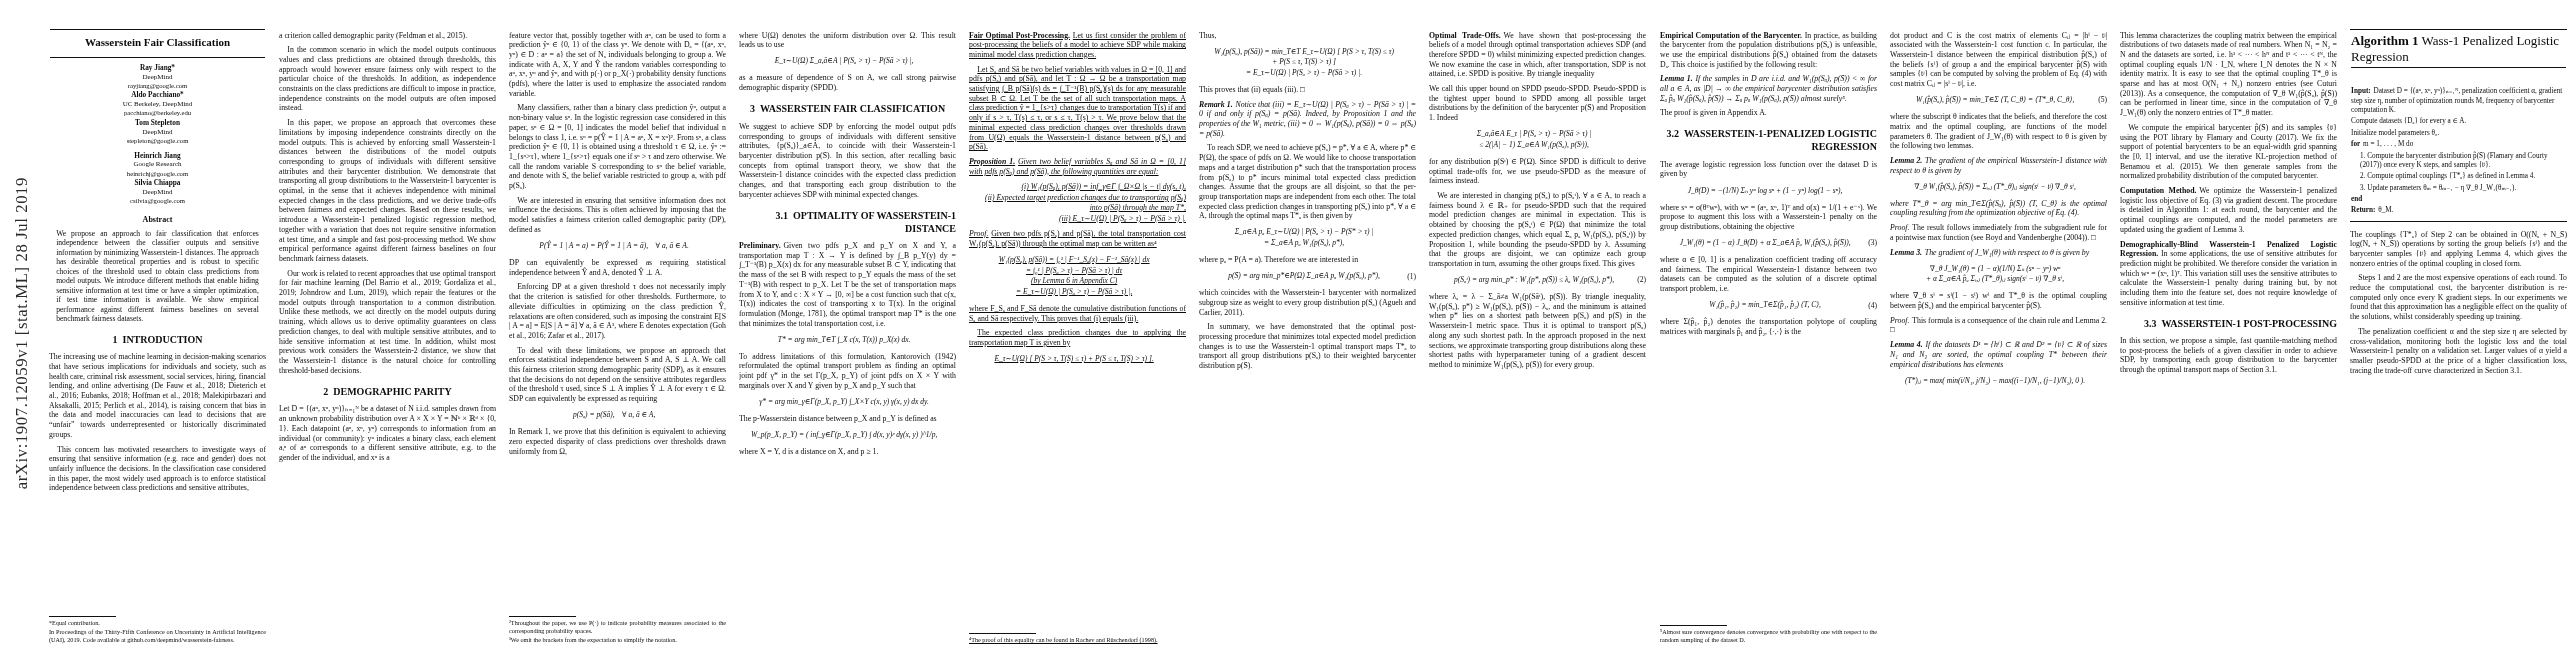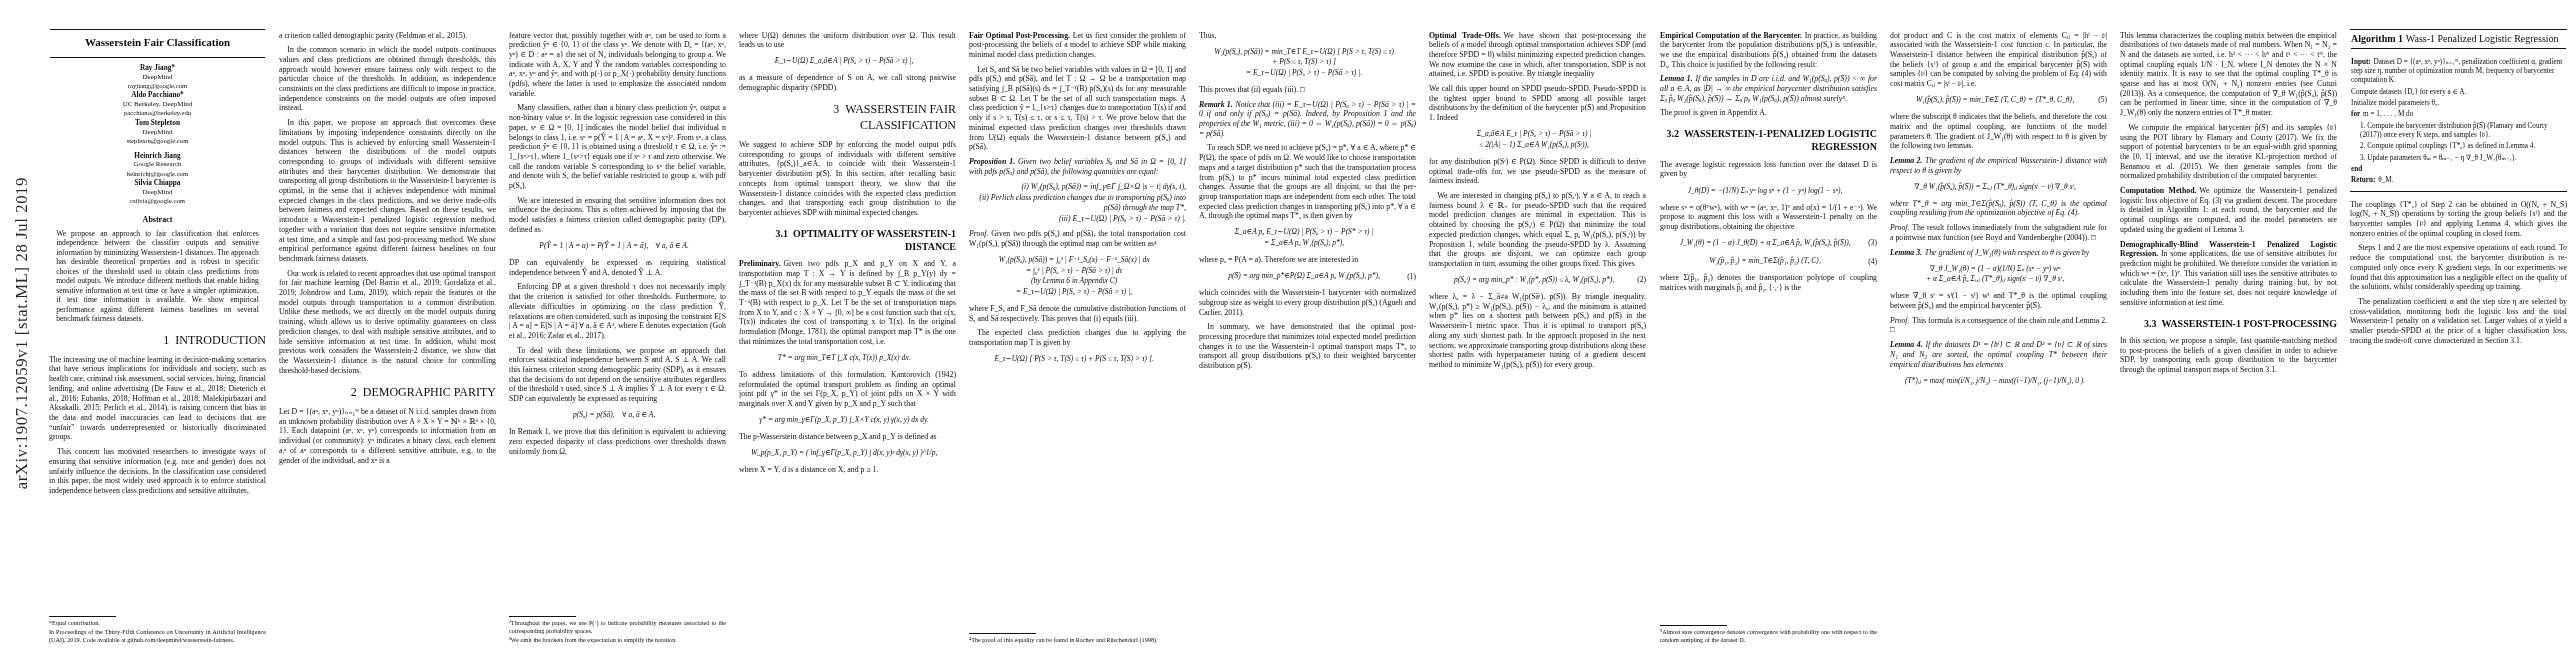--- a/index.html
+++ b/index.html
@@ -15,40 +15,40 @@
        display:flex;flex-direction:column;text-align:justify;font-size:7.8px;line-height:1.245;}
   .trule{border-top:0.8px solid #111;margin:1.1px 1.1px;}
   .ptitle{font-size:11px;font-weight:bold;text-align:center;margin:5px 0 5.6px;}
   .authors-row{display:flex;justify-content:space-between;margin:4.4px 0 1.1px;text-align:center;flex-direction:column;}
   .authors-row.narrow{width:74%;margin-left:auto;margin-right:auto;}
   .author{flex:1;padding:0 1.7px;}
   .a-name{font-weight:bold;font-size:7.3px;line-height:1.32;}
   .a-affil{font-size:7px;line-height:1.3;}
   .a-email{font-size:6.7px;line-height:1.3;}
   .cheading{text-align:center;font-weight:bold;font-size:8px;margin:8.3px 0 3.9px;}
-  .heading{font-weight:normal;font-size:12px;margin:7.2px 0 3.9px;text-align:right;line-height:1.3;}
+  .heading{font-weight:bold;font-size:10px;margin:7.2px 0 3.9px;text-align:center;line-height:1.3;}
   .subheading{font-weight:bold;font-size:10px;margin:6.7px 0 3.9px;text-align:right;line-height:1.3;}
   .para{margin:2.5px 0;}
   .para.ind{text-indent:8.3px;}
   .para.it{font-style:italic;}
   .para.abstxt{margin:0 7.2px 2.2px;font-size:7.6px;}
   .lead{padding-right:2.8px;}
   .lead.bold{font-weight:bold;}
   .lead.bolditalic{font-weight:bold;font-style:italic;}
   .lead.italic{font-style:italic;}
   .eq{position:relative;margin:3.9px 0;padding:0 9px 0 2.2px;font-style:italic;font-size:7.5px;text-align:center;}
   .eqline{line-height:1.42;}
   .eqnum{position:absolute;right:0;top:50%;transform:translateY(-50%);font-style:normal;}
   .list{margin:1.7px 0 1.7px 7.8px;font-style:italic;}
   .listitem{margin:1.4px 0;text-align:right;}
   .footnotes{margin-top:auto;padding-top:3.3px;}
   .fnrule{width:67px;border-top:0.6px solid #111;margin-bottom:2.2px;}
   .fn{font-size:6.2px;line-height:1.28;margin-bottom:1.1px;text-align:justify;}
   .algo{border-top:0.9px solid #111;border-bottom:0.9px solid #111;padding:1.7px 1.1px 3.3px;margin:1.1px 0 5px;font-size:7.2px;text-align:left;}
-  .algo-title{font-size:10px;border-bottom:0.6px solid #111;padding:1.1px 0 2.2px;margin-bottom:9px;}
+  .algo-title{font-size:13px;border-bottom:0.6px solid #111;padding:1.1px 0 2.2px;margin-bottom:19px;}
   .algo-lead{font-weight:bold;padding-right:2.8px;}
   .algo-line{margin:2px 0;line-height:1.3;}
   .algo-line.ind{padding-left:9px;}
 </style>
 </head>
 <body>
 
 <div id="canvas">
   <div class="arxiv-side">
     <span>arXiv:1907.12059v1  [stat.ML]  28 Jul 2019</span>
@@ -142,27 +142,27 @@
         <div class="para"><span class="ptext">To address limitations of this formulation, Kantorovich (1942) reformulated the optimal transport problem as finding an optimal joint pdf γ* in the set Γ(p_X, p_Y) of joint pdfs on X × Y with marginals over X and Y given by p_X and p_Y such that</span></div>
         <div class="eq">
           <div class="eqline">γ* = arg min_γ∈Γ(p_X, p_Y) ∫_X×Y c(x, y) γ(x, y) dx dy.</div>
         </div>
         <div class="para"><span class="ptext">The p-Wasserstein distance between p_X and p_Y is defined as</span></div>
         <div class="eq">
           <div class="eqline">W_p(p_X, p_Y) = ( inf_γ∈Γ(p_X, p_Y) ∫ d(x, y)ᵖ dγ(x, y) )^1/p,</div>
         </div>
         <div class="para"><span class="ptext">where X = Y, d is a distance on X, and p ≥ 1.</span></div>
       </div>
-      <div class="col" style="left: 969px;">
+      <div class="col" style="left: 969px; text-decoration: underline;">
         <div class="para"><span class="lead bold">Fair Optimal Post-Processing.</span><span class="ptext">Let us first consider the problem of post-processing the beliefs of a model to achieve SDP while making minimal model class prediction changes.</span></div>
         <div class="para ind"><span class="ptext">Let Sₐ and Sā be two belief variables with values in Ω = [0, 1] and pdfs p(Sₐ) and p(Sā), and let T : Ω → Ω be a transportation map satisfying ∫_B p(Sā)(s) ds = ∫_T⁻¹(B) p(Sₐ)(s) ds for any measurable subset B ⊂ Ω. Let T be the set of all such transportation maps. A class prediction ŷ = 1_{s&gt;τ} changes due to transportation T(s) if and only if s &gt; τ, T(s) ≤ τ, or s ≤ τ, T(s) &gt; τ. We prove below that the minimal expected class prediction changes over thresholds drawn from U(Ω) equals the Wasserstein-1 distance between p(Sₐ) and p(Sā).</span></div>
         <div class="para it"><span class="lead bolditalic">Proposition 1.</span><span class="ptext">Given two belief variables Sₐ and Sā in Ω = [0, 1] with pdfs p(Sₐ) and p(Sā), the following quantities are equal:</span></div>
         <div class="list">
           <div class="listitem">(i) W₁(p(Sₐ), p(Sā)) = inf_γ∈Γ ∫_Ω×Ω |s − t| dγ(s, t),</div>
-          <div class="listitem">(ii) Perlich class prediction changes due to transporting p(Sₐ) into p(Sā) through the map T*,</div>
+          <div class="listitem">(ii) Expected target prediction changes due to transporting p(Sₐ) into p(Sā) through the map T*,</div>
           <div class="listitem">(iii) E_τ∼U(Ω) | P(Sₐ &gt; τ) − P(Sā &gt; τ) |.</div>
         </div>
         <div class="para"><span class="lead italic">Proof.</span><span class="ptext">Given two pdfs p(Sₐ) and p(Sā), the total transportation cost W₁(p(Sₐ), p(Sā)) through the optimal map can be written as⁴</span></div>
         <div class="eq">
           <div class="eqline">W₁(p(Sₐ), p(Sā)) = ∫₀¹ | F⁻¹_Sₐ(x) − F⁻¹_Sā(x) | dx</div>
           <div class="eqline">= ∫₀¹ | P(Sₐ &gt; τ) − P(Sā &gt; τ) | dτ</div>
           <div class="eqline">(by Lemma 6 in Appendix C)</div>
           <div class="eqline">= E_τ∼U(Ω) | P(Sₐ &gt; τ) − P(Sā &gt; τ) |,</div>
         </div>
         <div class="para"><span class="ptext">where F_Sₐ and F_Sā denote the cumulative distribution functions of Sₐ and Sā respectively. This proves that (i) equals (iii).</span></div>
@@ -219,20 +219,21 @@
         <div class="subheading">3.2&nbsp;&nbsp;WASSERSTEIN-1-PENALIZED LOGISTIC REGRESSION</div>
         <div class="para"><span class="ptext">The average logistic regression loss function over the dataset D is given by</span></div>
         <div class="eq">
           <div class="eqline">J_θ(D) = −(1/N) Σₙ yⁿ log sⁿ + (1 − yⁿ) log(1 − sⁿ),</div>
         </div>
         <div class="para"><span class="ptext">where sⁿ = σ(θᵀwⁿ), with wⁿ = (aⁿ, xⁿ, 1)ᵀ and σ(x) = 1/(1 + e⁻ˣ). We propose to augment this loss with a Wasserstein-1 penalty on the group distributions, obtaining the objective</span></div>
         <div class="eq">
           <div class="eqline">J_W₁(θ) = (1 − α) J_θ(D) + α Σ_a∈A p̂ₐ W₁(p̂(Sₐ), p̂(S̄)),</div>
           <span class="eqnum">(3)</span>
         </div>
+        <div class="para"><span class="ptext">where α ∈ [0, 1] is a penalization coefficient trading off accuracy and fairness. The empirical Wasserstein-1 distance between two datasets can be computed as the solution of a discrete optimal transport problem, i.e.</span></div>
         <div class="eq">
           <div class="eqline">W₁(p̂₁, p̂₂) = min_T∈Σ(p̂₁, p̂₂) ⟨T, C⟩,</div>
           <span class="eqnum">(4)</span>
         </div>
         <div class="para"><span class="ptext">where Σ(p̂₁, p̂₂) denotes the transportation polytope of coupling matrices with marginals p̂₁ and p̂₂, ⟨·,·⟩ is the</span></div>
         <div class="footnotes">
           <div class="fnrule"></div>
           <div class="fn">⁵Almost sure convergence denotes convergence with probability one with respect to the random sampling of the dataset D.</div>
         </div>
       </div>

